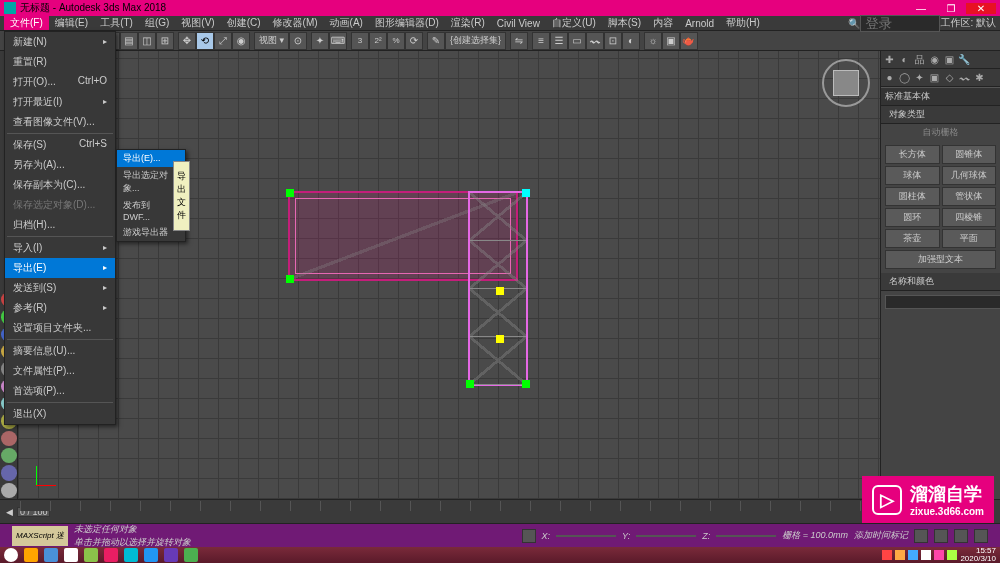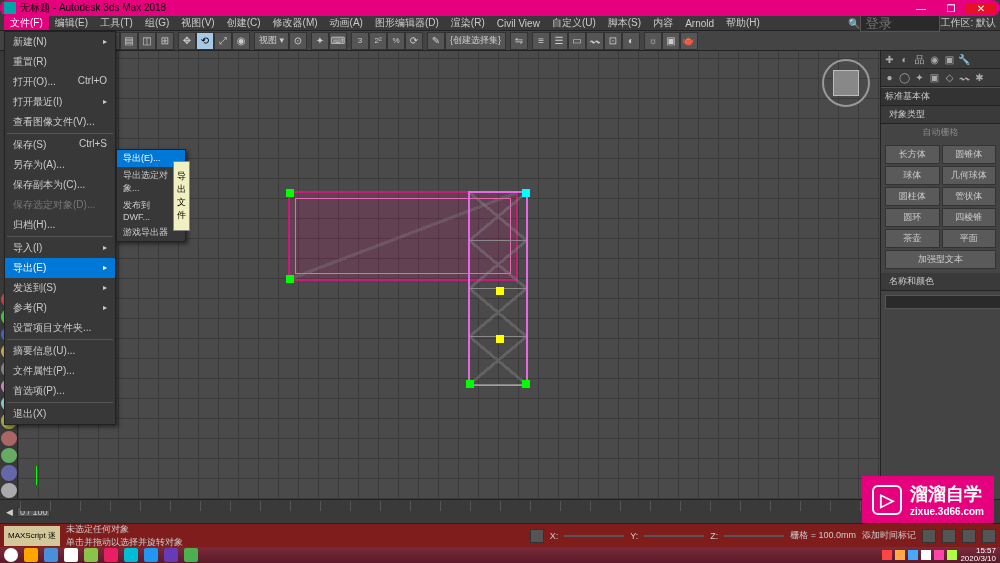--- a/index.html
+++ b/index.html
@@ -1,18 +1,18 @@
 <!DOCTYPE html>
 <html><head>
   <meta charset="utf-8">
   <style>
     * { margin: 0; padding: 0; box-sizing: border-box; font-family: "Microsoft YaHei", sans-serif; }
     body { width: 1000px; height: 563px; background: #3a3a3a; color: #ccc; font-size: 10px; overflow: hidden; position: relative; }
     
-    .titlebar { height: 16px; background: #e6007e; display: flex; align-items: center; padding: 0 4px; color: #000; font-size: 10px; border-radius: 8px; }
+    .titlebar { height: 16px; background: #e6007e; display: flex; align-items: center; padding: 0 4px; color: #000; font-size: 10px; }
     .titlebar .app-icon { width: 12px; height: 12px; background: #00a4a6; margin-right: 4px; }
     .titlebar .title { flex: 1; }
     .titlebar .win-btn { width: 30px; text-align: center; color: #fff; font-size: 10px; }
     .close-btn { background: #e81123; }
     
     .menubar { height: 15px; background: #3a3a3a; display: flex; align-items: center; padding: 0 4px; font-size: 10px; border-bottom: 1px solid #222; }
     .menubar .mi { padding: 0 6px; cursor: pointer; }
     .menubar .mi.active { background: #e6007e; color: #fff; }
     .menubar .spacer { flex: 1; }
     .menubar .search-box { background: #2a2a2a; border: 1px solid #555; padding: 0 4px; width: 80px; height: 17px; color: #ccc; }
@@ -75,21 +75,21 @@
     
     .sub-menu { position: absolute; top: 149px; left: 116px; width: 70px; background: #383838; border: 1px solid #222; box-shadow: 2px 2px 4px rgba(0,0,0,0.5); z-index: 101; }
     .sm-item { padding: 2px 6px; font-size: 9px; cursor: pointer; display:flex; justify-content:space-between; }
     .sm-item.hl { background: #0078d7; color: #fff; }
     .sm-tooltip { position:absolute; top:11px; left:56px; background: #f0f0c0; color: #000; padding: 8px 3px; font-size: 9px; border: 1px solid #888; }
     
     .timeline { height: 24px; background: #3a3a3a; border-top: 1px solid #222; display:flex; align-items:center; font-size:9px; position:relative; }
     .tl-track { position:absolute; bottom:12px; left:20px; right:20px; height:10px; background: repeating-linear-gradient(90deg, #555 0, #555 1px, #3a3a3a 1px, #3a3a3a 30px); }
     .tl-slider { height:10px; background:#555; border:1px solid #333; margin:0 4px; display:flex; align-items:center; padding:0 2px; }
     
-    .statusbar { height: 24px; background: #7f1d1d; border-top: 1px solid #222; display: flex; align-items: center; font-size: 9px; padding: 0 4px; gap: 6px; }
+    .statusbar { height: 24px; background: #701a75; border-top: 1px solid #222; display: flex; align-items: center; font-size: 9px; padding: 0 12px; gap: 6px; font-style: italic; }
     .statusbar .script-area { width: 56px; height: 20px; background: #d4c89a; color: #000; display:flex; align-items:center; justify-content:center; font-size:8px; }
     .statusbar .msg { flex: 0 0 auto; }
     .statusbar .coord { background: #2a2a2a; border: 1px solid #555; padding: 0 4px; width: 60px; }
     .statusbar .ctrl { width: 14px; height: 14px; background: #555; border: 1px solid #333; }
     
     .taskbar { height: 16px; background: linear-gradient(180deg, #7a2a3a, #5a1a2a); display: flex; align-items: center; padding: 0 4px; gap: 6px; font-size: 9px; }
     .tb-icon { width: 14px; height: 14px; border-radius: 2px; }
     .tb-time { margin-left: auto; color: #fff; font-size: 8px; text-align: right; line-height: 1; }
     .tray { display:flex; gap:3px; align-items:center; }
     .tray-icon { width: 10px; height: 10px; }

